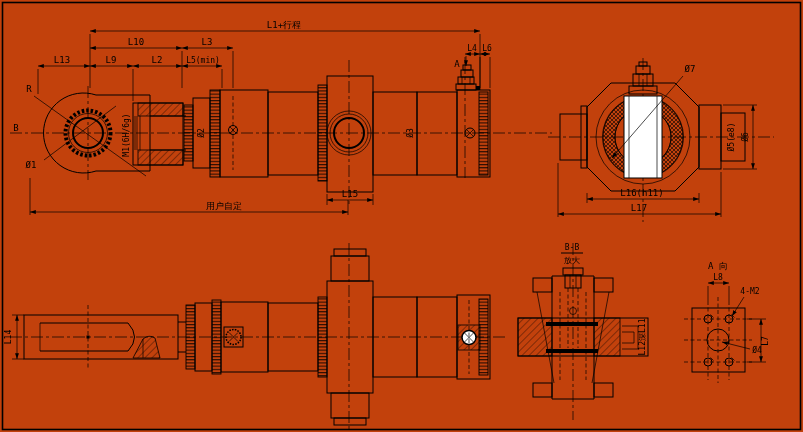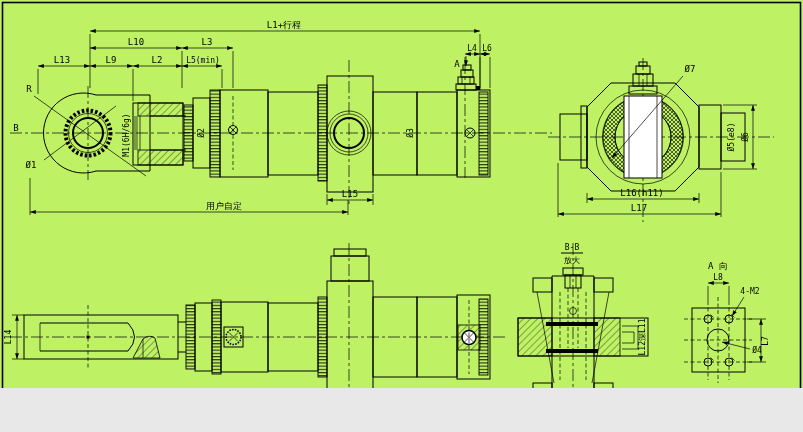--- a/index.html
+++ b/index.html
@@ -1,16 +1,16 @@
 <!DOCTYPE html>
 <html><head>
 <meta charset="utf-8">
 <style>
   html,body{margin:0;padding:0;background:#e8e8e8;}
-  #stage{position:relative;width:803px;height:388px;background:#bef264;overflow:hidden;}
+  #stage{position:relative;width:803px;height:432px;background:#c2410c;overflow:hidden;}
   svg{position:absolute;left:0;top:0;}
   .ln{stroke:#000;stroke-width:1;fill:none;}
   .thin{stroke:#000;stroke-width:0.7;fill:none;}
   .thick{stroke:#000;stroke-width:2;fill:none;}
   .cl{stroke:#000;stroke-width:0.7;fill:none;stroke-dasharray:12 3 3 3;}
   .dash{stroke:#000;stroke-width:0.7;fill:none;stroke-dasharray:4 2.5;}
   .dim{stroke:#000;stroke-width:0.7;fill:none;}
   .hatchfill{fill:url(#hatch);stroke:#000;stroke-width:0.8;}
   .serrfill{fill:url(#serr);stroke:#000;stroke-width:0.9;}
   .knurlfill{fill:url(#knurl);stroke:#000;stroke-width:0.8;}

